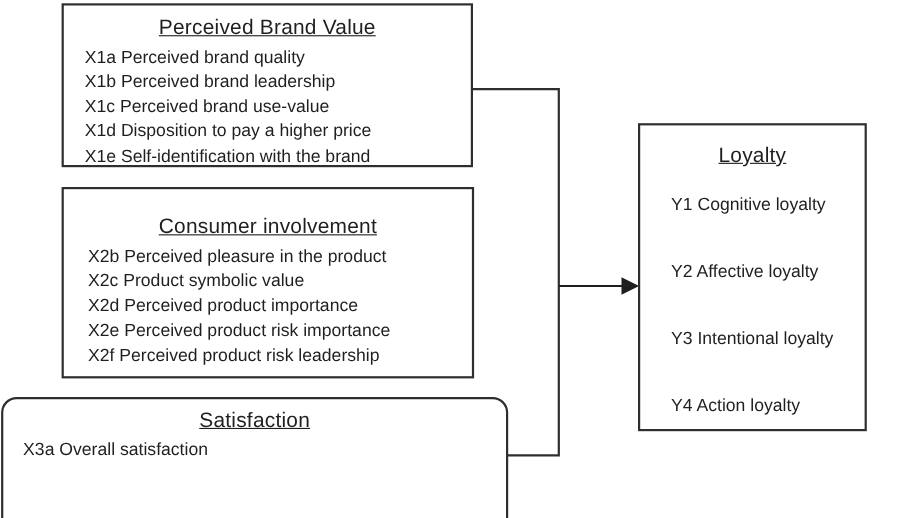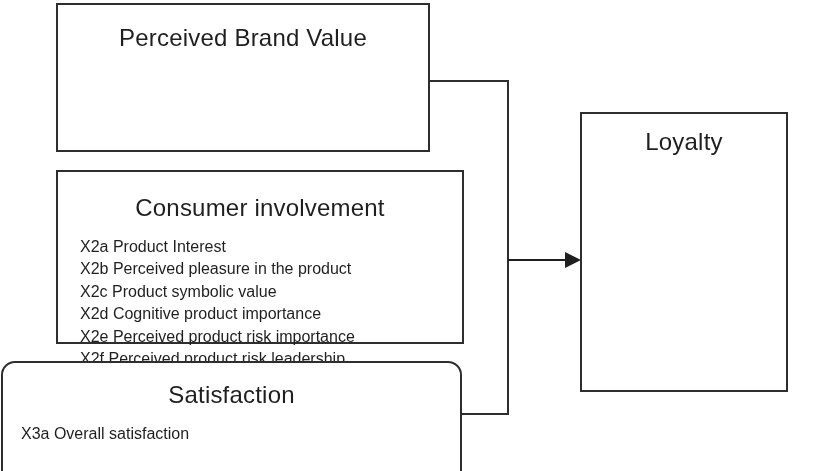--- a/index.html
+++ b/index.html
@@ -23,42 +23,43 @@
     z-index: 0;
   }
   .dbox {
     position: absolute;
     box-sizing: border-box;
     border: 2px solid #2e2e2e;
     background: #ffffff;
     z-index: 1;
   }
   .dbox .box-title {
-    margin: 16px;
-    font-size: 24px;
+    margin: 4px;
+    font-size: 19px;
     font-weight: 400;
     line-height: 24px;
     text-align: center;
     letter-spacing: 0.2px;
+    text-decoration: underline;
   }
   .dbox ul {
     list-style: none;
     margin: 2px 0 0 0;
     padding: 0;
   }
   .dbox li {
     font-size: 16px;
     line-height: 22.4px;
     white-space: nowrap;
   }
   
   #box-brand-value { left: 56px; top: 3px; width: 374px; height: 149px; padding-top: 5px; }
   #box-brand-value ul { padding-left: 19px; }
   
-  #box-involvement { left: 56px; top: 170px; width: 408px; height: 174px; padding-top: 8px; }
+  #box-involvement { left: 56px; top: 170px; width: 375px; height: 174px; padding-top: 19px; }
   #box-involvement ul { padding-left: 22px; }
   
   #box-satisfaction { left: 1px; top: 361px; width: 461px; height: 128px; padding-top: 4px; border-radius: 14px; }
   #box-satisfaction ul { padding-left: 18px; }
   
   #box-loyalty { left: 580px; top: 112px; width: 208px; height: 280px; }
   #box-loyalty .box-title { margin-top: 16px; }
   #box-loyalty ul { margin-top: 22px; padding-left: 28px; }
   #box-loyalty li { line-height: 22px; margin-bottom: 39px; }
 </style>
@@ -71,38 +72,50 @@
 
     <polyline points="428,81 508,81 508,414 460,414" fill="none" stroke="#2e2e2e" stroke-width="2"></polyline>
 
     <line x1="508" y1="260" x2="567" y2="260" stroke="#1f1f1f" stroke-width="2"></line>
 
     <polygon points="565,252 565,268 581,260" fill="#1f1f1f"></polygon>
   </svg>
 
   <div class="dbox" id="box-brand-value">
     <h2 class="box-title">Perceived Brand Value</h2>
+    <ul>
+      <li>X1a Perceived brand quality</li>
+      <li>X1b Perceived brand leadership</li>
+      <li>X1c Perceived brand use-value</li>
+      <li>X1d Disposition to pay a higher price</li>
+      <li>X1e Self-identification with the brand</li>
+    </ul>
   </div>
 
   <div class="dbox" id="box-involvement">
     <h2 class="box-title">Consumer involvement</h2>
     <ul>
-      <li>X2a Product Interest</li>
       <li>X2b Perceived pleasure in the product</li>
       <li>X2c Product symbolic value</li>
-      <li>X2d Cognitive product importance</li>
+      <li>X2d Perceived product importance</li>
       <li>X2e Perceived product risk importance</li>
       <li>X2f Perceived product risk leadership</li>
     </ul>
   </div>
 
   <div class="dbox" id="box-satisfaction">
     <h2 class="box-title">Satisfaction</h2>
     <ul>
       <li>X3a Overall satisfaction</li>
     </ul>
   </div>
 
   <div class="dbox" id="box-loyalty">
     <h2 class="box-title">Loyalty</h2>
+    <ul>
+      <li>Y1 Cognitive loyalty</li>
+      <li>Y2 Affective loyalty</li>
+      <li>Y3 Intentional loyalty</li>
+      <li>Y4 Action loyalty</li>
+    </ul>
   </div>
 
 </div>
 
 </body></html>

